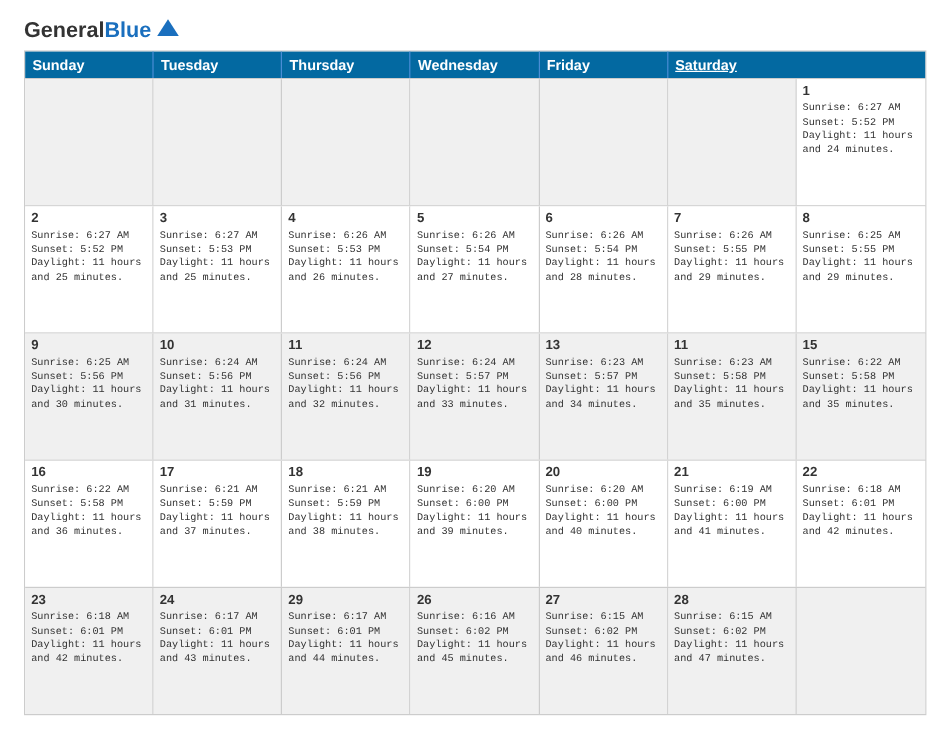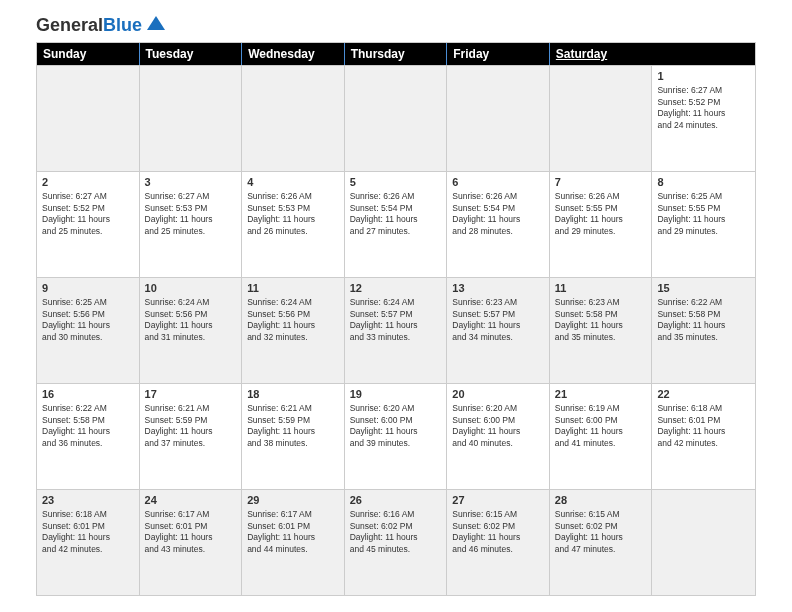--- a/index.html
+++ b/index.html
@@ -6,21 +6,21 @@
     body {
       font-family: Arial, sans-serif;
       background: #fff;
       width: 792px;
       height: 612px;
       overflow: hidden;
     }
     .page {
       width: 792px;
       height: 612px;
-      padding: 16px 36px;
+      padding: 16px 20px;
       display: flex;
       flex-direction: column;
     }
     .header {
       display: flex;
       justify-content: space-between;
       align-items: flex-start;
       margin-bottom: 8px;
     }
     .logo {
@@ -48,21 +48,21 @@
     }
     .calendar {
       flex: 1;
       display: flex;
       flex-direction: column;
       border: 1px solid #ccc;
     }
     .cal-header {
       display: grid;
       grid-template-columns: repeat(7, 1fr);
-      background: #000000;
+      background: #0369a1;
     }
     .cal-header-cell {
       color: #fff;
       font-size: 12px;
       font-weight: bold;
       padding: 4px 6px;
       border-right: 1px solid #4a8dd5;
     }
     .cal-header-cell:last-child { border-right: none; text-decoration: underline; }
     .cal-body {
@@ -92,20 +92,21 @@
     .day-number {
       font-size: 11px;
       font-weight: bold;
       color: #333;
       margin-bottom: 2px;
     }
     .day-info {
       font-size: 8.5px;
       color: #333;
       line-height: 1.35;
+      font-family: Liberation Mono, monospace;
     }
   </style>
 </head>
 <body>
 
 <div class="page">
   <div class="header">
     <div class="logo">
       <div style="display:flex;align-items:center;">
         <span class="logo-text">
@@ -119,22 +120,22 @@
     <div class="title-block">
       <div class="month-year"></div>
       <div class="location"></div>
     </div>
   </div>
 
   <div class="calendar">
     <div class="cal-header" id="cal-header">
         <div class="cal-header-cell">Sunday</div>
         <div class="cal-header-cell">Tuesday</div>
+        <div class="cal-header-cell">Thursday</div>
         <div class="cal-header-cell">Wednesday</div>
-        <div class="cal-header-cell">Thursday</div>
         <div class="cal-header-cell">Friday</div>
         <div class="cal-header-cell">Saturday</div>
       </div>
     <div class="cal-body" id="cal-body">
         <div class="cal-row">
           <div class="cal-cell shaded empty"></div>
           <div class="cal-cell shaded empty"></div>
           <div class="cal-cell shaded empty"></div>
           <div class="cal-cell shaded empty"></div>
           <div class="cal-cell shaded empty"></div>

